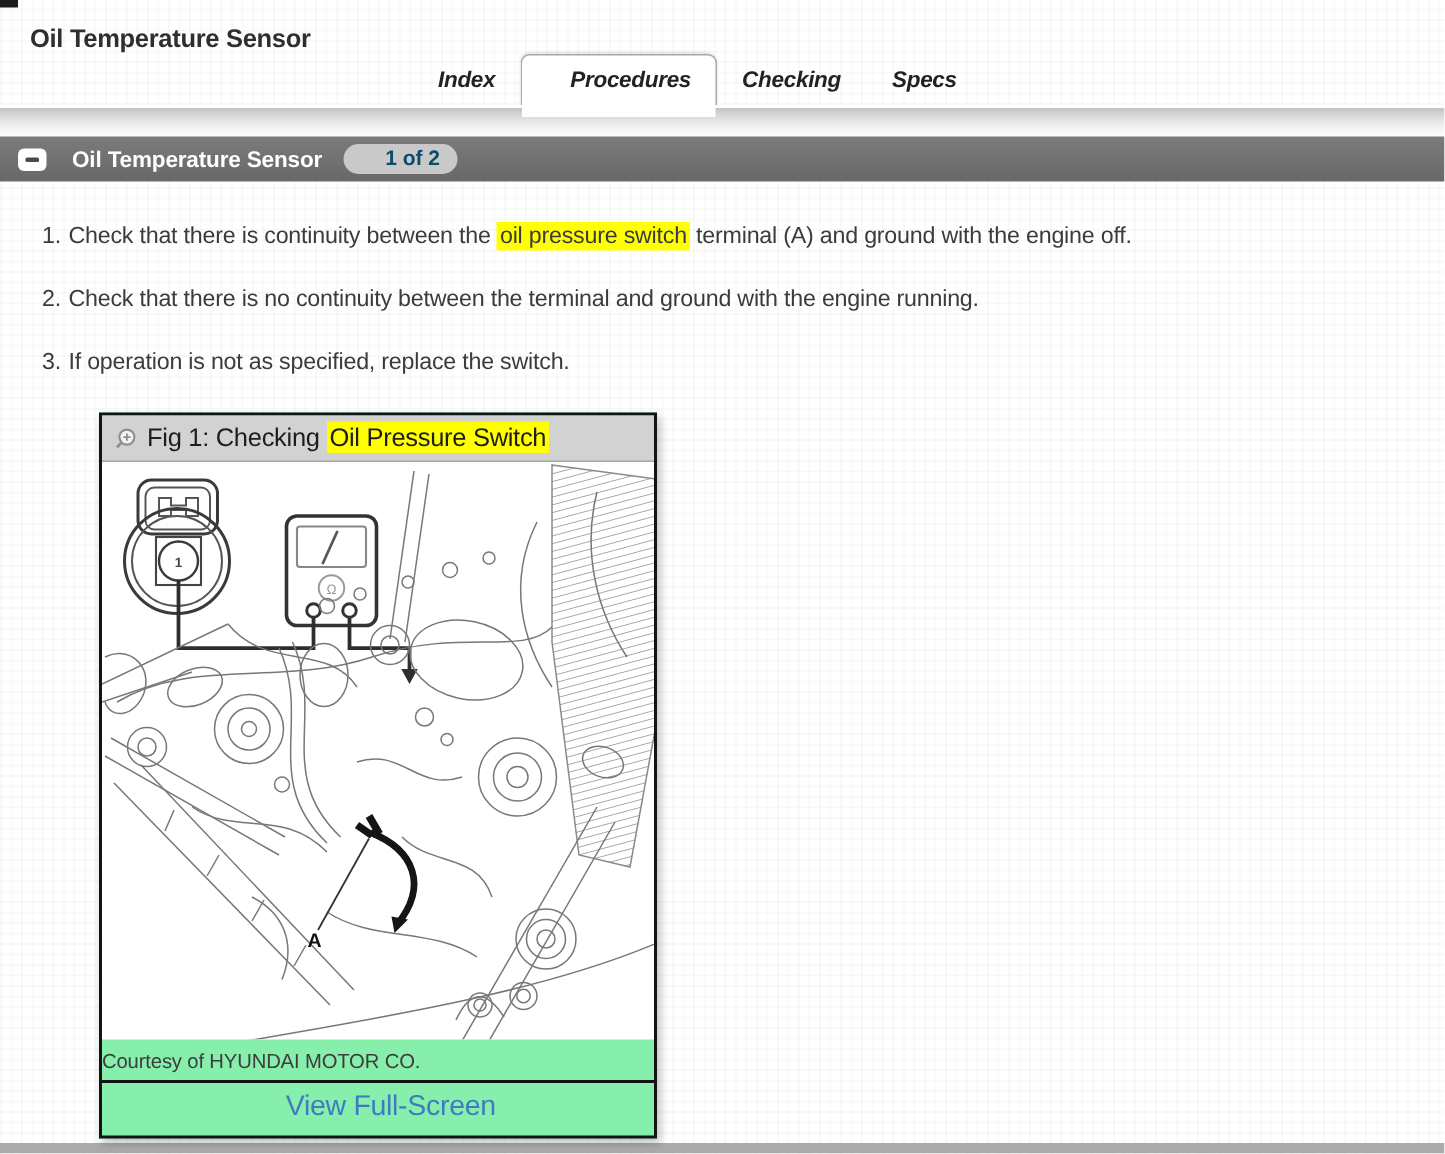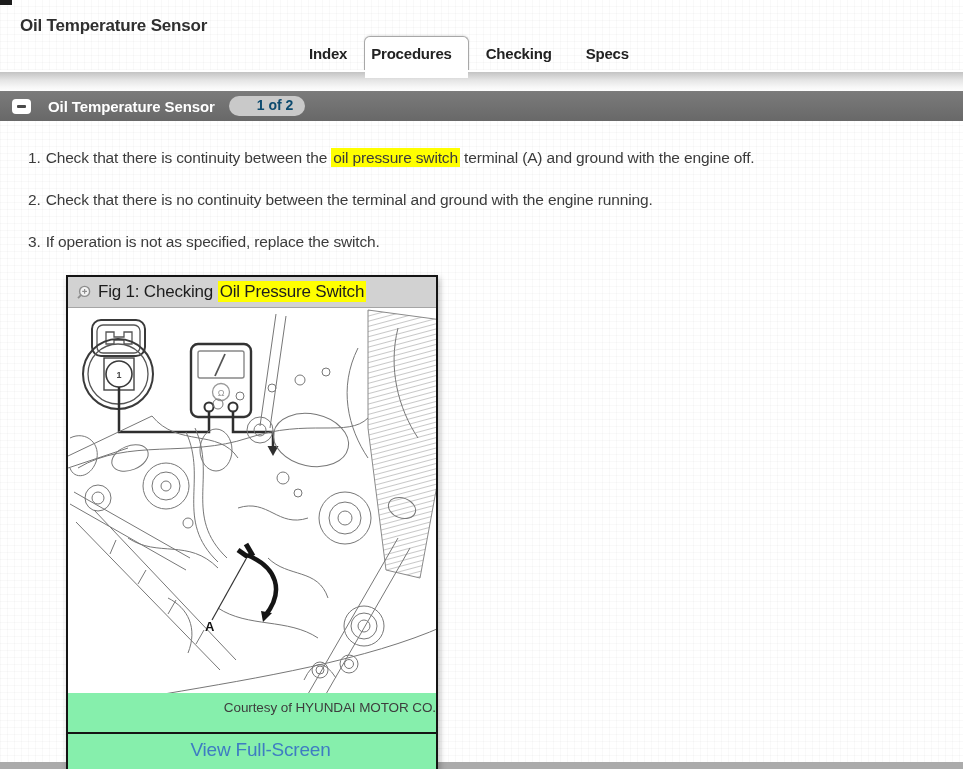--- a/index.html
+++ b/index.html
@@ -15,29 +15,29 @@
     color:#3b3b3b;
   }
   .artifact-topleft { position:absolute; left:0; top:0; width:12px; height:5px; background:#1c1c1c; }
 
   
   .topbar { position:relative; height:70px; }
   .page-title {
     position:absolute; left:20px; top:16px;
     font-size:17px; font-weight:bold; color:#2f2f2f; letter-spacing:-0.2px;
   }
-  .tabs { position:absolute; left:292px; bottom:0; display:flex; align-items:flex-end; }
+  .tabs { position:absolute; left:275px; bottom:0; display:flex; align-items:flex-end;font-style:italic; }
   .tab {
     font-size:15px; font-weight:bold; color:#222;
     padding:7px 17px 8px 17px; cursor:pointer; letter-spacing:-0.2px;
   }
   .tab-active {
     border:1px solid #a8a8a8; border-bottom:none;
     border-radius:6px 6px 0 0; background:#fff;
-    padding:8px 16px 8px 6px;
+    padding:8px 16px 8px 32px;
     position:relative; z-index:5;
     box-shadow:0 -1px 2px rgba(0,0,0,0.10);
   }
   .tab-active::after {
     content:""; position:absolute; left:0; right:0; top:100%; height:8px; background:#fff;
   }
 
   .band {
     height:21px; border-top:2px solid #ffffff;
     background:linear-gradient(180deg,#c3c3c3 0%,#e6e6e6 45%,#f7f7f7 80%,#fdfdfd 100%);
@@ -70,21 +70,21 @@
     width:372px; margin:20px 0 0 66px; border:2px solid #141414; background:#86efac;
     position:relative; z-index:2;
     box-shadow:2px 3px 6px rgba(0,0,0,0.25);
   }
   .figure-header {
     background:#d2d2d2; border-bottom:1px solid #a5a5a5;
     display:flex; align-items:center; gap:7px;
     padding:5px 8px; font-size:17px; color:#1d1d1d; letter-spacing:-0.2px;
   }
   .figure-image { background:#fff; height:385px; overflow:hidden; }
-  .figure-caption { text-align:right; font-size:13.5px; color:#3d3d3d; padding:7px 0 17px 0; letter-spacing:-0.1px; }
+  .figure-caption { text-align:left; font-size:13.5px; color:#3d3d3d; padding:7px 0 5px 0; letter-spacing:-0.1px; }
   .figure-footer { border-top:2px solid #141414; text-align:center; padding:5px 0 8px 17px; }
   .fullscreen-link { font-size:19px; color:#3e7cc2; text-decoration:none; letter-spacing:-0.2px; cursor:pointer; }
 
   .hscrollbar { position:absolute; left:0; right:0; bottom:0; height:7px; background:#ababab; }
 </style>
 </head>
 <body>
 
 <div class="artifact-topleft"></div>
 

